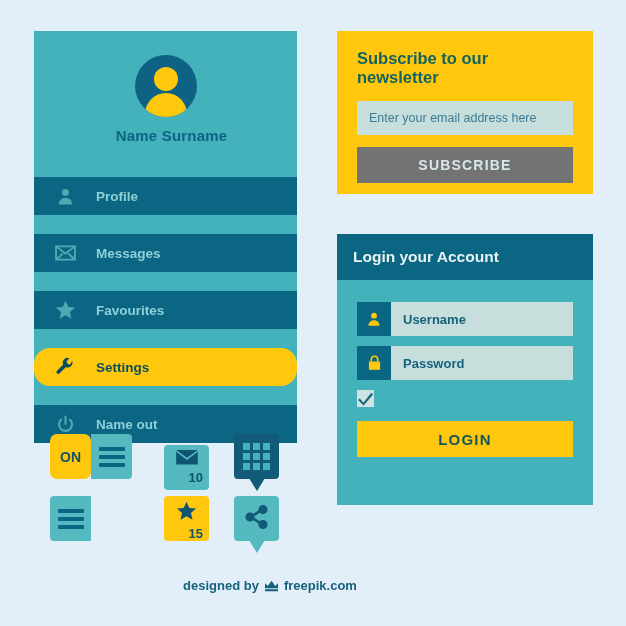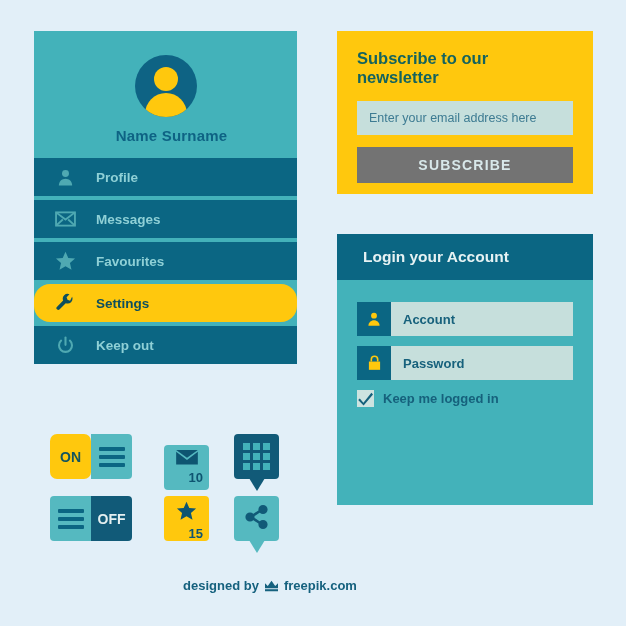--- a/index.html
+++ b/index.html
@@ -70,20 +70,21 @@
 
   .menu-item {
     height: 38px;
     background: #0b6683;
     display: flex;
     align-items: center;
     margin-bottom: 4px;
     color: #8fd0d6;
     font-size: 13.5px;
     font-weight: bold;
+    margin-top: 19px;
   }
   .menu-item:last-child { margin-bottom: 0; }
   .menu-item .mi-icon {
     width: 62px;
     min-width: 62px;
     display: flex;
     align-items: center;
     justify-content: center;
   }
   .menu-item .mi-icon svg { display: block; }
@@ -144,21 +145,21 @@
     top: 234px;
     width: 256px;
     height: 271px;
     background: #43b2ba;
   }
   #login-title-bar {
     height: 46px;
     background: #0b6683;
     display: flex;
     align-items: center;
-    padding-left: 26px;
+    padding-left: 16px;
     box-sizing: border-box;
   }
   #login-title {
     color: #e6f2f3;
     font-size: 15.5px;
     font-weight: bold;
   }
   #login-body {
     padding: 22px 20px 0 20px;
     box-sizing: border-box;
@@ -376,21 +377,21 @@
     <span>Settings</span>
   </div>
 
   <div class="menu-item">
     <span class="mi-icon">
       <svg width="19" height="19" viewBox="0 0 24 24" fill="none" stroke="#4fa9b2" stroke-width="2.6" stroke-linecap="round">
         <path d="M6.5 5.8a8.2 8.2 0 1 0 11 0"></path>
         <path d="M12 1.8v9.4"></path>
       </svg>
     </span>
-    <span>Keep out</span>
+    <span>Name out</span>
   </div>
 </div>
 
 <div id="newsletter-panel">
   <div id="newsletter-title">Subscribe to our newsletter</div>
   <input id="email-input" type="text" placeholder="Enter your email address here" style="">
   <button id="subscribe-button">SUBSCRIBE</button>
 </div>
 
 <div id="login-panel">
@@ -399,42 +400,42 @@
   </div>
   <div id="login-body">
 
     <div class="login-field">
       <span class="lf-icon">
         <svg width="16" height="16" viewBox="0 0 24 24" fill="#ffc80d">
           <circle cx="12" cy="7" r="4.4"></circle>
           <path d="M3.6 22c0-4.8 3.8-8.3 8.4-8.3s8.4 3.5 8.4 8.3z"></path>
         </svg>
       </span>
-      <span class="lf-input">Account</span>
+      <span class="lf-input">Username</span>
     </div>
 
     <div class="login-field">
       <span class="lf-icon">
         <svg width="15" height="16" viewBox="0 0 20 22" fill="none" stroke="#ffc80d" stroke-width="2.2">
           <rect x="2.3" y="9" width="15.4" height="11.4" fill="#ffc80d" stroke="none"></rect>
           <path d="M5.6 9V6.2a4.4 4.4 0 0 1 8.8 0V9"></path>
         </svg>
       </span>
       <span class="lf-input">Password</span>
     </div>
 
     <div id="keepme-row">
       <span id="keepme-checkbox">
         <svg width="17" height="17" viewBox="0 0 17 17">
           <path d="M2.8 8.6l3.6 4.2L14.4 2.8l1.6 1.6-9.4 11L1.2 10z" fill="#14617c"></path>
         </svg>
       </span>
-      <span id="keepme-label">Keep me logged in</span>
     </div>
 
+    <button id="login-button">LOGIN</button>
   </div>
 </div>
 
 <div id="widgets">
 
   <div class="toggle" id="toggle-on">
     <span class="half lbl">ON</span>
     <span class="half ico">
       <span class="hamburger">
           <div></div>
@@ -445,21 +446,20 @@
   </div>
 
   <div class="toggle" id="toggle-off">
     <span class="half ico">
       <span class="hamburger">
           <div></div>
           <div></div>
           <div></div>
         </span>
     </span>
-    <span class="half lbl">OFF</span>
   </div>
 
   <div class="badge-tile" id="tile-messages">
     <span>
       <svg width="22" height="15" viewBox="0 0 26 18" fill="#0e5571">
         <path d="M0 0h26L13 9.4z"></path>
         <path d="M0 2.2v15.3h26V2.2L13 12z"></path>
       </svg>
     </span>
     <span class="bt-count">10</span>

